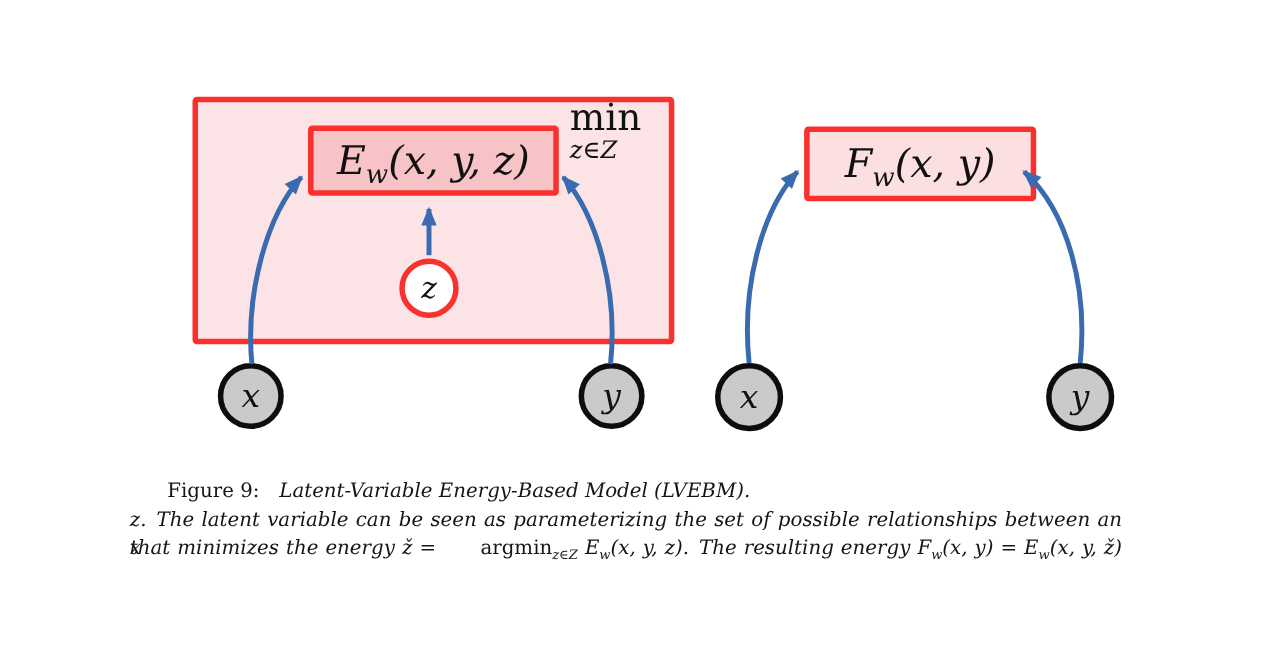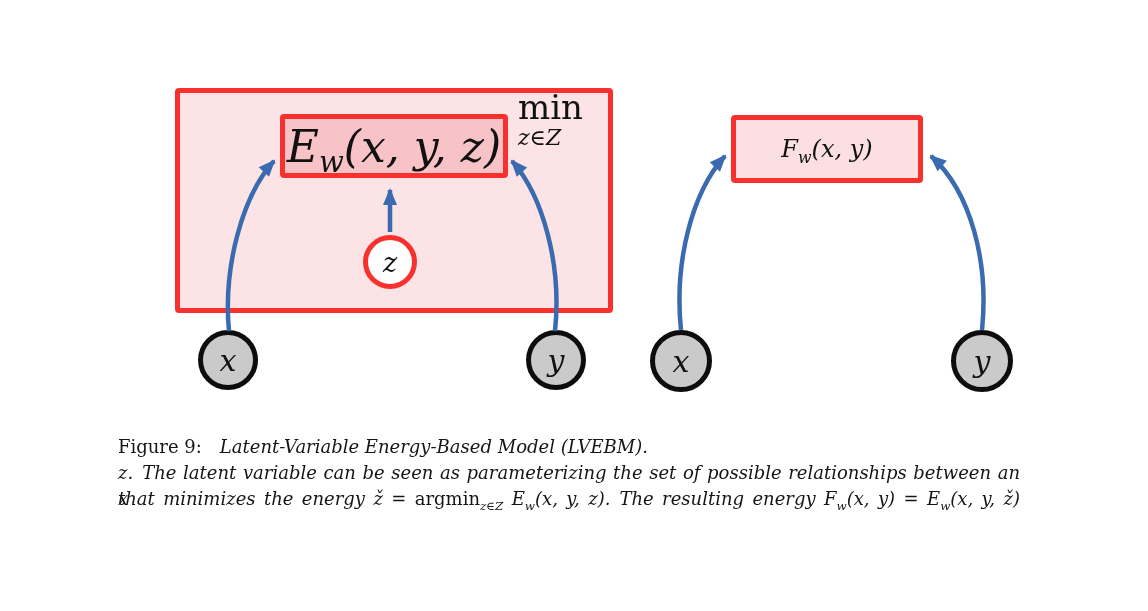--- a/index.html
+++ b/index.html
@@ -9,27 +9,27 @@
   }
   .box{position:absolute; box-sizing:border-box; border-radius:4px;}
   .big-box{
     left:175px; top:88px; width:438px; height:225px;
     background:var(--pink_outer); border:5px solid var(--red);
   }
   .e-box{
     left:280px; top:114px; width:228px; height:64px;
     background:var(--pink_inner); border:5px solid var(--red);
     display:flex; align-items:center; justify-content:center;
-    font-size:44px; z-index:3;
+    font-size:36px; z-index:3;
   }
   .f-box{
-    left:731px; top:115px; width:192px; height:68px;
+    left:731px; top:115px; width:211px; height:68px;
     background:var(--pink_fbox); border:5px solid var(--red);
     display:flex; align-items:center; justify-content:center;
-    font-size:24px; z-index:3;
+    font-size:36px; z-index:3;
   }
   .min-wrap{
     position:absolute; left:518px; top:90px; width:96px; text-align:left; z-index:3;
   }
   .min-op{font-size:34px; line-height:1; font-style:normal;}
   .min-sub{font-size:22px; line-height:1; font-style:italic; margin-top:3px;}
   .node{
     position:absolute; box-sizing:border-box; border-radius:50%;
     display:flex; align-items:center; justify-content:center;
     font-style:italic; z-index:4;
@@ -49,21 +49,21 @@
   .arrow-layer{position:absolute; left:0; top:0; z-index:5; pointer-events:none;}
   .arrow{stroke:var(--blue_arrow); stroke-width:4.5; fill:none;}
   .arrow-head{fill:var(--blue_arrow);}
   .caption{
     position:absolute; left:118px; top:434px; width:902px;
     font-size:18px; color:#151515;
   }
   .cap-line{line-height:26px; height:26px; white-space:nowrap; text-align:left;}
   .cap-line.just{white-space:normal; text-align:justify; text-align-last:justify;}
   .it{font-style:italic;}
-  .rm{font-style:normal;}
+  .rm{font-style:normal;margin-left:34px;}
   sub{font-size:0.66em; line-height:0;}
 </style>
 </head>
 <body style="--red: #f8312f; --pink_outer: #fce4e6; --pink_inner: #f7c3c6; --pink_fbox: #fbdfe1; --blue_arrow: #3a6ab0; --gray_node: #cacaca; --node_border: #0d0d0d;">
 
 <div class="canvas">
 
   <div class="box big-box"></div>
 
   <div class="box e-box">

